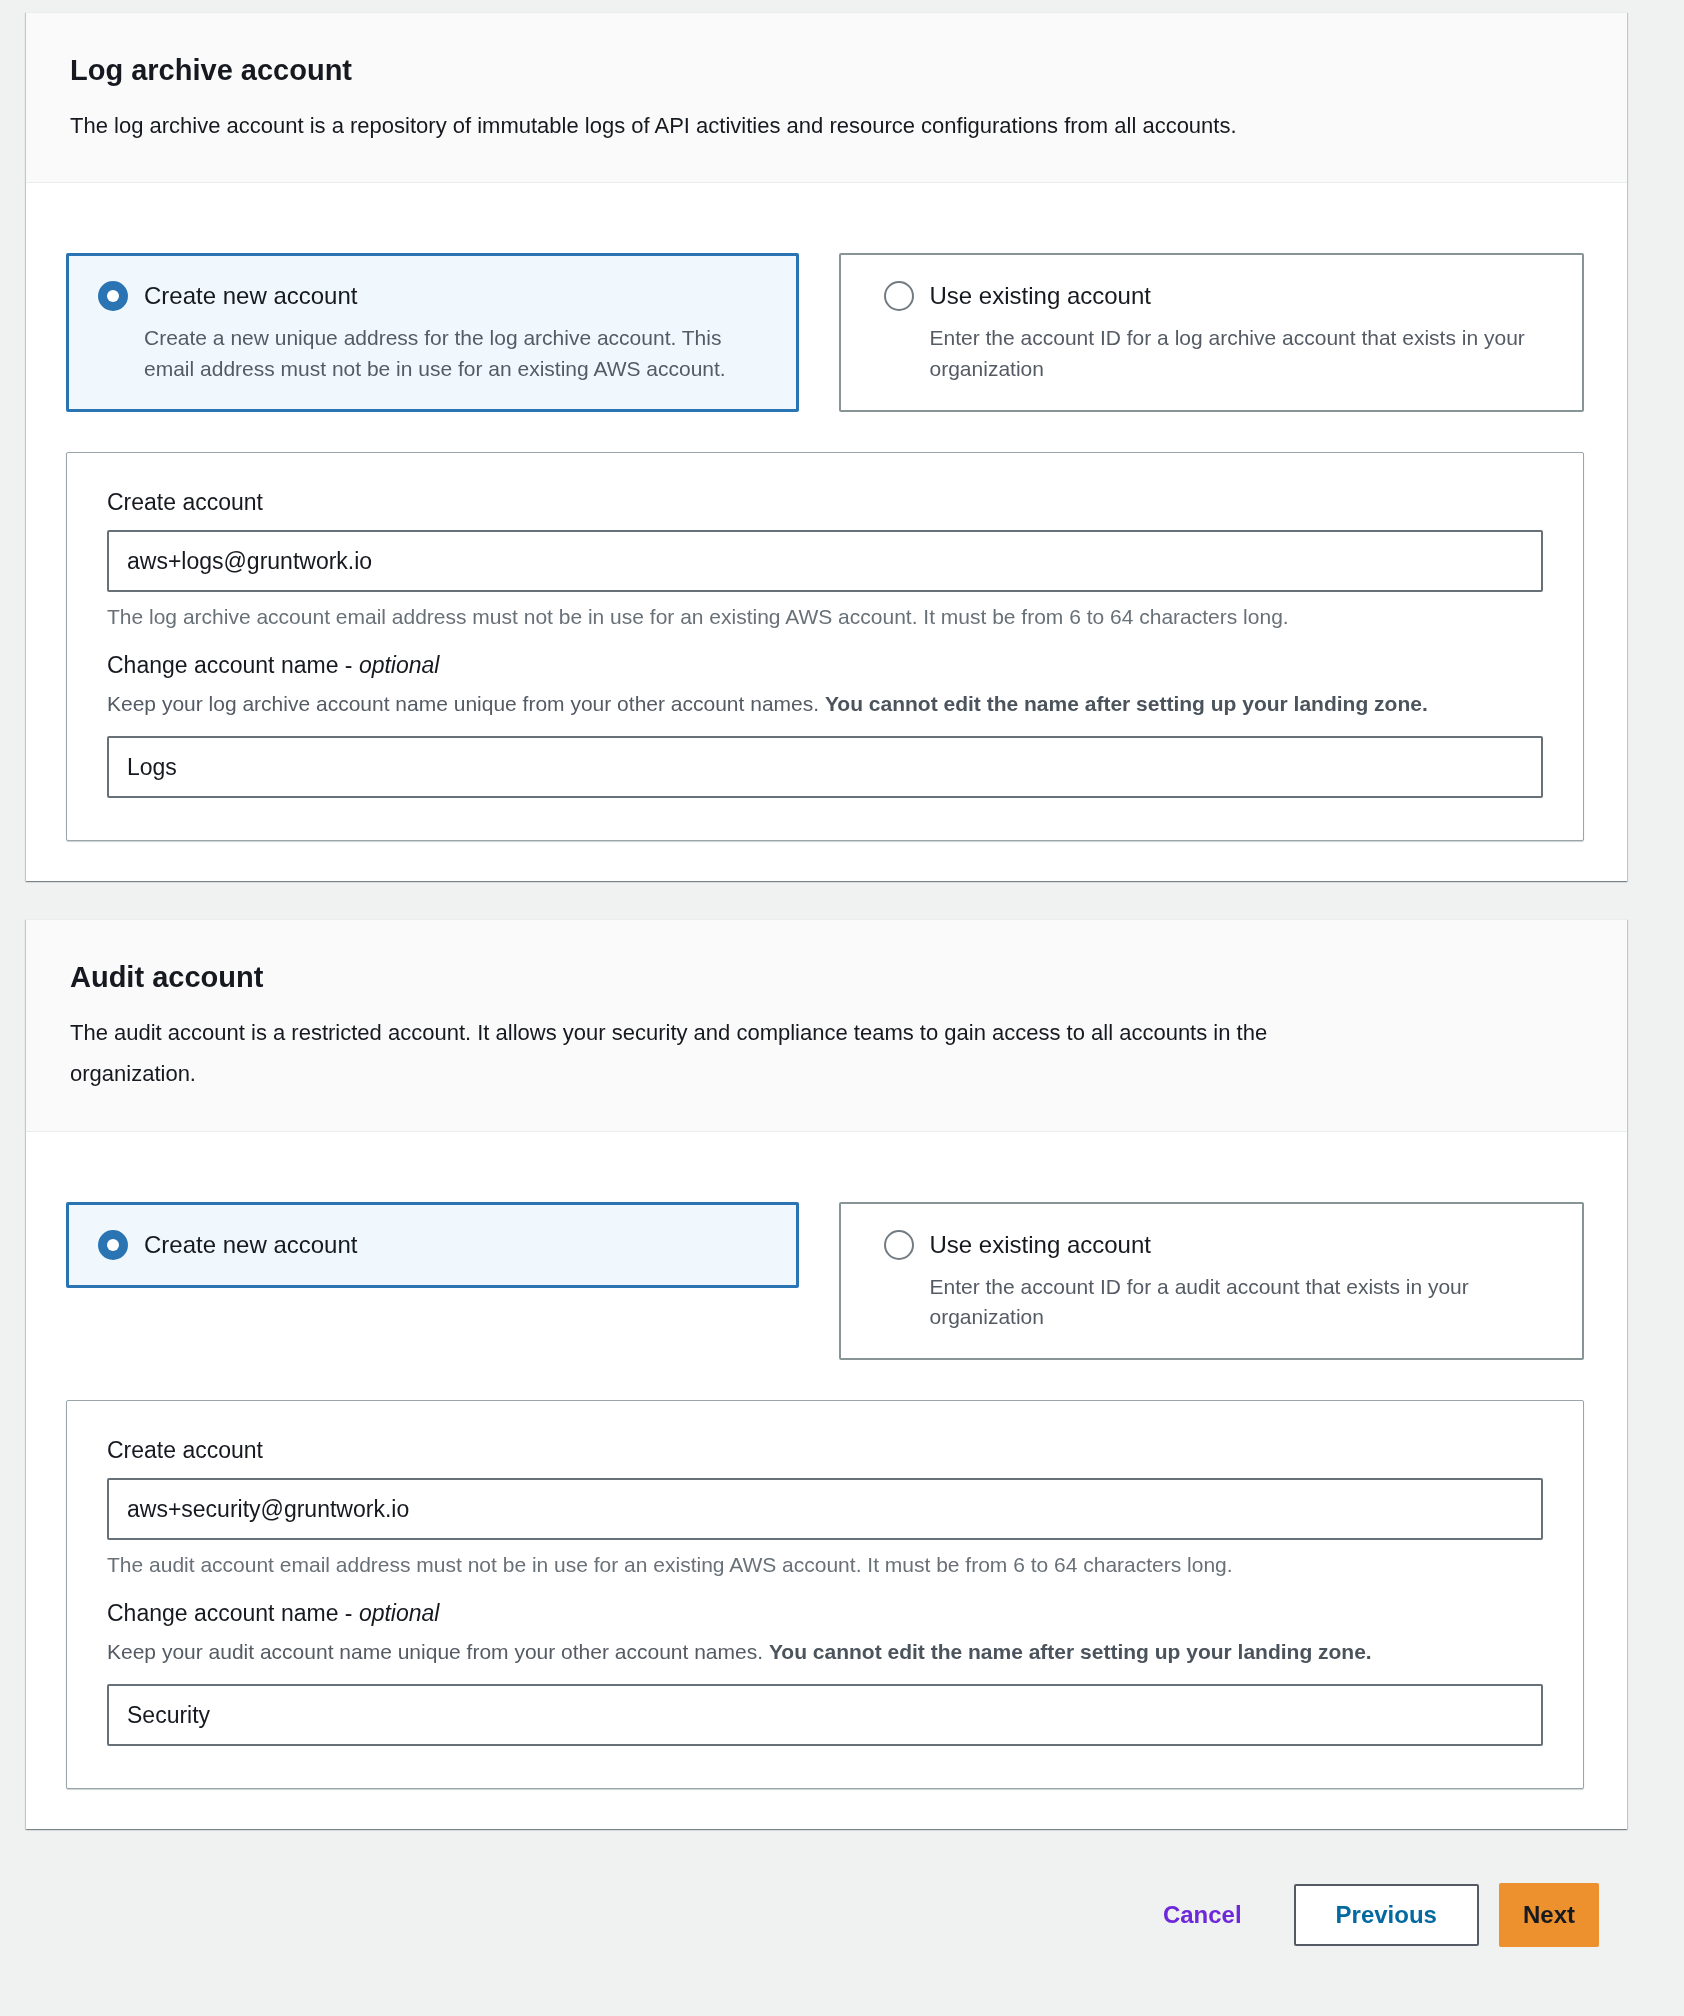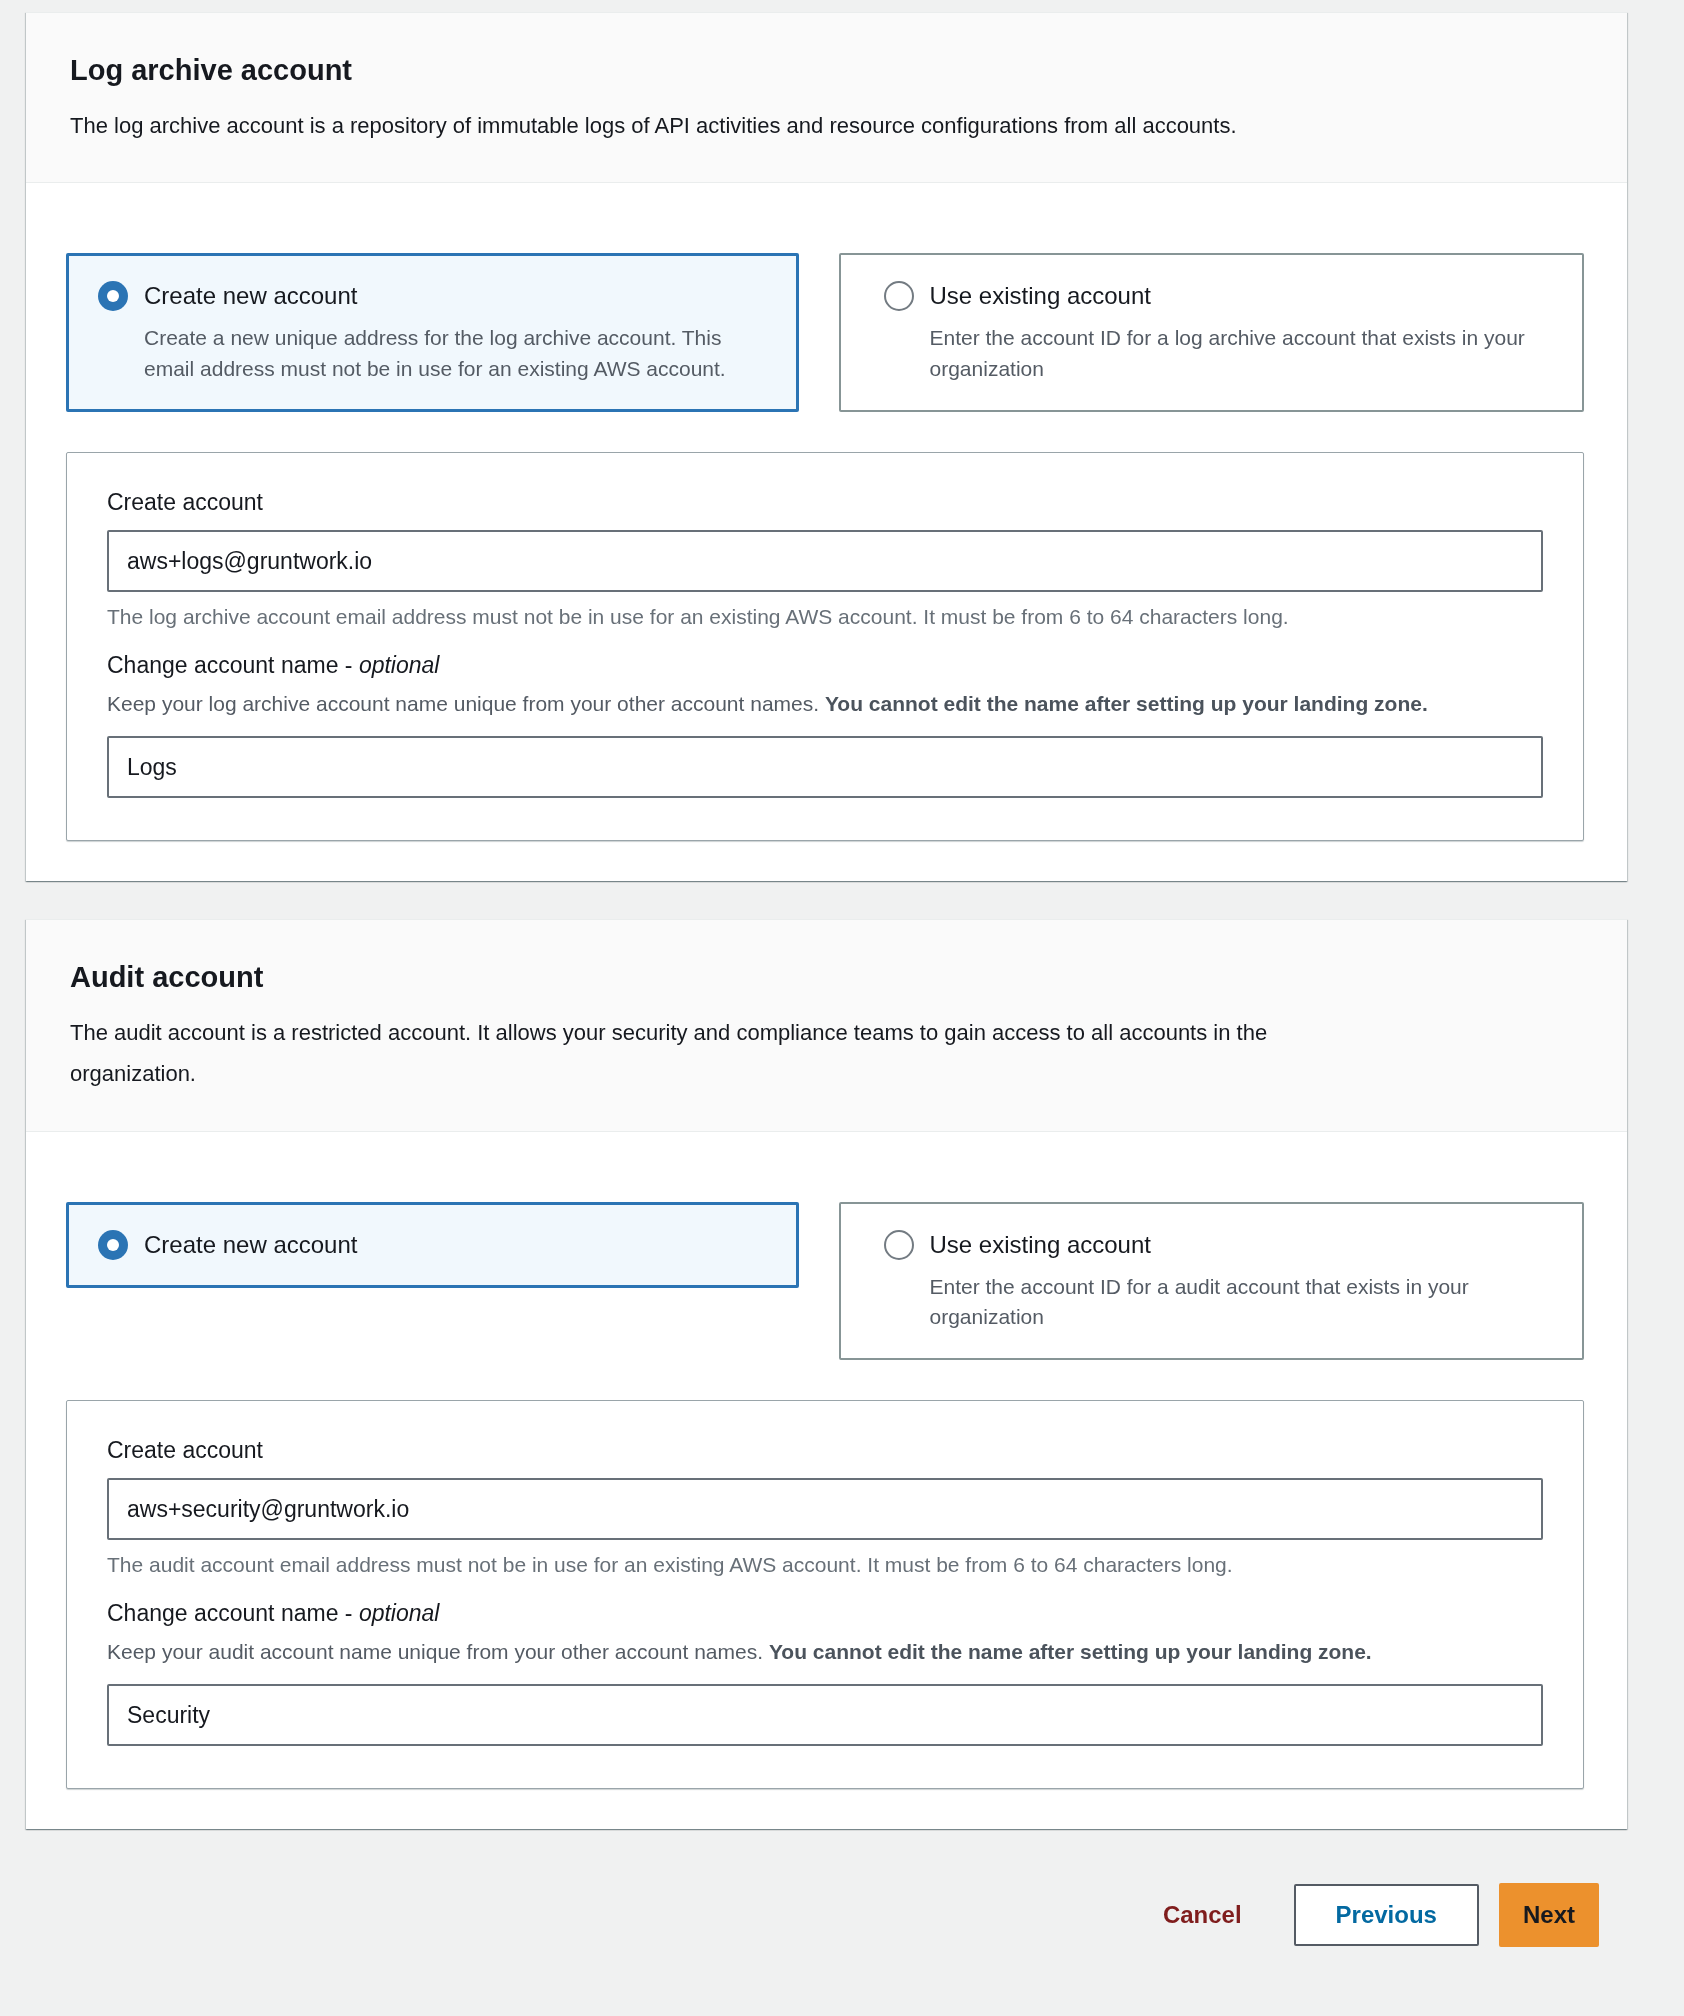--- a/index.html
+++ b/index.html
@@ -126,21 +126,21 @@
   
   .footer {
     display: flex;
     justify-content: flex-end;
     align-items: center;
     margin: 54px 28px 0 0;
   }
   .btn { font-family: inherit; font-weight: 700; font-size: 24px; cursor: pointer; }
   .btn-link {
     background: none; border: none;
-    color: #7f1d1d;
+    color: #6d28d9;
     padding: 14px 24px;
     margin-right: 28px;
   }
   .btn-normal {
     background: #ffffff;
     border: 2px solid #545b64;
     border-radius: 2px;
     color: #0369a1;
     padding: 15px 40px;
     margin-right: 20px;

